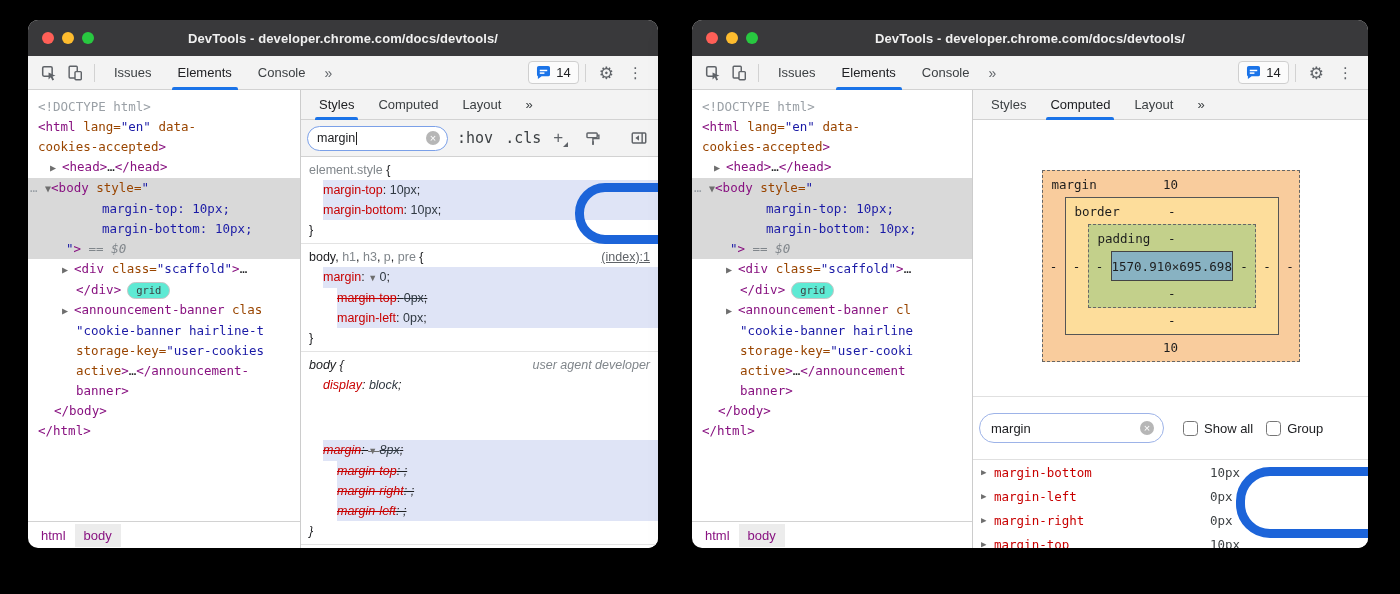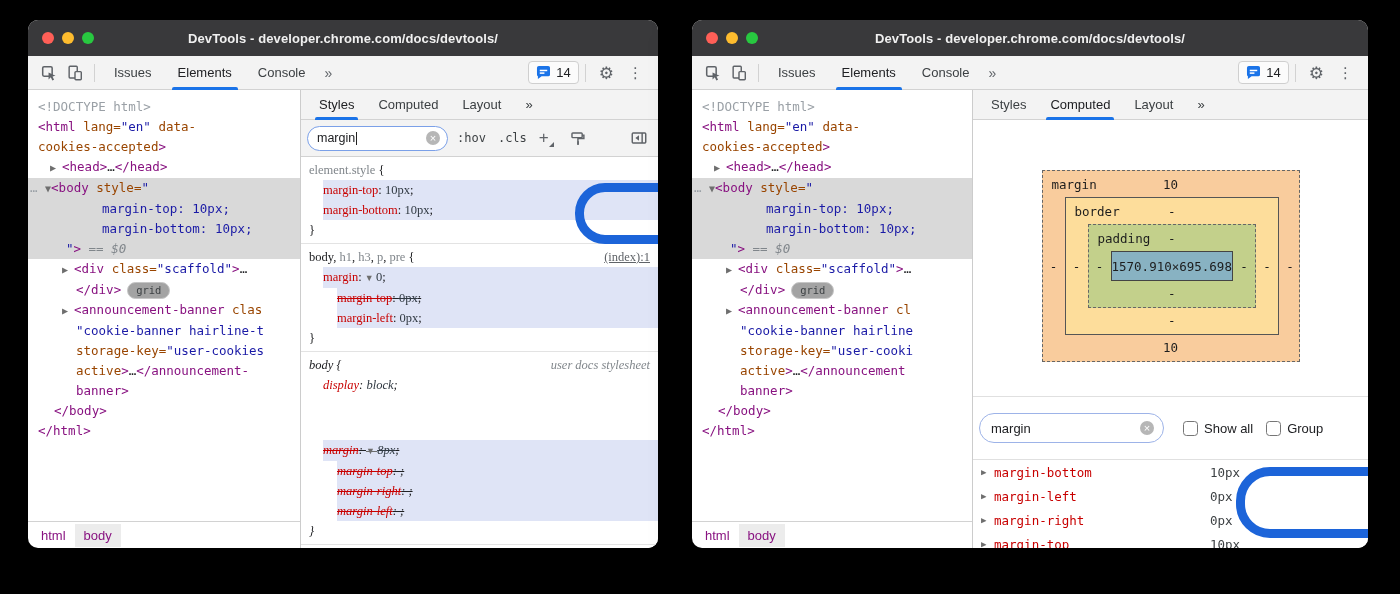--- a/index.html
+++ b/index.html
@@ -33,43 +33,43 @@
   .pane-div { width:1px; background:#ccc; flex:0 0 auto; }
 
   .dom-pane { display:flex; flex-direction:column; min-width:0; flex:0 0 auto;gap:25px; }
   #win-left  .dom-pane { width:272px; }
   #win-right .dom-pane { width:280px; }
   .dom-tree { flex:1; overflow:hidden; padding-top:7px; font-family:"DejaVu Sans Mono",monospace; font-size:12.5px; line-height:20px; white-space:pre; }
   .dom-line { overflow:hidden; }
   .dom-line.sel { background:#d9d9d9; }
   .c-doc{color:#9aa0a6} .c-tag{color:#881280} .c-attr{color:#994500} .c-val{color:#1a1aa6} .c-p{color:#202124}
   .c-arrow{color:#6e6e6e; font-size:10px;} .c-gut{color:#9aa0a6} .c-eq{color:#80868b; font-style:italic}
-  .grid-badge { display:inline-block; border:1px solid #c6c6c6; background:#a3a3a3; border-radius:9px; font-size:10.5px; line-height:15px; padding:0 8px; color:#3c4043; margin-left:6px; font-family:"DejaVu Sans Mono",monospace; }
+  .grid-badge { display:inline-block; border:1px solid #c6c6c6; background:#5eead4; border-radius:9px; font-size:10.5px; line-height:15px; padding:0 8px; color:#3c4043; margin-left:6px; font-family:"DejaVu Sans Mono",monospace; }
 
   .crumbs { height:27px; border-top:1px solid #d2d2d2; display:flex; align-items:center; font-size:13px; flex:0 0 auto; padding-left:4px; }
   .crumb { padding:4px 9px; color:#881280; }
   .crumb.sel { background:#ececec; }
 
   .side-pane { flex:1; display:flex; flex-direction:column; min-width:0; position:relative; background:#fff; }
   .subtabs { height:30px; background:#f3f3f3; border-bottom:1px solid #d2d2d2; display:flex; align-items:center; padding:0 6px; flex:0 0 auto; }
   .subtab { padding:0 12px; font-size:13px; color:#3c4043; height:30px; display:flex; align-items:center; position:relative; white-space:nowrap; }
   .subtab.active { color:#202124; }
   .subtab.active::after { content:""; position:absolute; left:8px; right:8px; bottom:0; height:3px; background:#1a73e8; border-radius:2px 2px 0 0; }
 
   .filter-row { background:#f3f3f3; border-bottom:1px solid #d2d2d2; display:flex; align-items:center; flex:0 0 auto; }
   #win-left .filter-row { height:37px; padding:0 6px; gap:9px; }
   .filter-input { background:#fff; display:flex; align-items:center; font-size:12.5px; color:#202124; }
   #win-left .filter-input { width:141px; height:25px; border:1px solid #7ba0e8; border-radius:13px; padding:0 7px 0 9px; flex:0 0 auto; }
   .caret { width:1px; height:13px; background:#222; margin-left:1px; }
   .clear-btn { margin-left:auto; width:14px; height:14px; border-radius:50%; background:#b6b6b6; color:#fff; font-size:11px; line-height:14px; text-align:center; flex:0 0 auto; }
-  .hov-cls { font-size:12px; color:#3c4043; font-family:"DejaVu Sans Mono",monospace; }
+  .hov-cls { font-size:15px; color:#3c4043; font-family:"DejaVu Sans Mono",monospace; }
   .plus { font-size:17px; color:#5f6368; position:relative; padding-right:5px; line-height:14px; }
   .plus::after { content:""; position:absolute; right:0; bottom:-2px; border-left:5px solid transparent; border-bottom:5px solid #5f6368; }
 
-  .styles-scroll { flex:1; overflow:hidden; font-family:Liberation Serif, serif; font-size:12.5px; line-height:20px; }
+  .styles-scroll { flex:1; overflow:hidden; font-family:Liberation Sans, sans-serif; font-size:12.5px; line-height:20px; }
   .sty-sec { border-bottom:1px solid #e3e3e3; padding:3px 0; }
   .sty-line { display:flex; white-space:pre; }
   .sty-text { flex:1; }
   .sty-line.hl .sty-text { background:#dfe4f6; }
   .sty-line.strike .sty-text span { text-decoration:line-through; }
   .sty-line.it { font-style:italic; }
   .c-prop{color:#c80000} .c-v{color:#303942} .c-selg{color:#80868b} .c-sel{color:#202124}
   .c-tri{color:#6e6e6e; font-size:9px;} .c-link{color:#5f6368; text-decoration:underline;} .c-ua{color:#80868b; font-style:italic;}
   .sty-right { margin-left:auto; padding-right:8px; flex:0 0 auto; }
 
@@ -203,21 +203,21 @@
             <div class="sty-line" style="padding-left: 8px;"><span class="sty-text"><span class="c-p">}</span></span></div>
           </div>
           <div class="sty-sec">
             <div class="sty-line" style="padding-left: 8px;"><span class="sty-text"><span class="c-sel">body</span><span class="c-p">, </span><span class="c-selg">h1</span><span class="c-p">, </span><span class="c-selg">h3</span><span class="c-p">, </span><span class="c-selg">p</span><span class="c-p">, </span><span class="c-selg">pre</span><span class="c-p"> {</span></span><span class="sty-right c-link">(index):1</span></div>
             <div class="sty-line hl" style="padding-left: 22px;"><span class="sty-text"><span class="c-prop">margin</span><span class="c-p">: </span><span class="c-tri">▼ </span><span class="c-v">0</span><span class="c-p">;</span></span></div>
             <div class="sty-line hl strike" style="padding-left: 36px;"><span class="sty-text"><span class="c-prop">margin-top</span><span class="c-p">: </span><span class="c-v">0px</span><span class="c-p">;</span></span></div>
             <div class="sty-line hl" style="padding-left: 36px;"><span class="sty-text"><span class="c-prop">margin-left</span><span class="c-p">: </span><span class="c-v">0px</span><span class="c-p">;</span></span></div>
             <div class="sty-line" style="padding-left: 8px;"><span class="sty-text"><span class="c-p">}</span></span></div>
           </div>
           <div class="sty-sec">
-            <div class="sty-line it" style="padding-left: 8px;"><span class="sty-text"><span class="c-sel">body</span><span class="c-p"> {</span></span><span class="sty-right c-ua">user docs stylesheet</span></div>
+            <div class="sty-line it" style="padding-left: 8px;"><span class="sty-text"><span class="c-sel">body</span><span class="c-p"> {</span></span><span class="sty-right c-ua">user agent developer</span></div>
             <div class="sty-line it" style="padding-left: 22px;"><span class="sty-text"><span class="c-prop">display</span><span class="c-p">: </span><span class="c-v">block</span><span class="c-p">;</span></span></div>
             <div class="sty-line it hl strike" style="padding-left: 22px; margin-top: 45px;"><span class="sty-text"><span class="c-prop">margin</span><span class="c-p">: </span><span class="c-tri">▼ </span><span class="c-v">8px</span><span class="c-p">;</span></span></div>
             <div class="sty-line it hl strike" style="padding-left: 36px;"><span class="sty-text"><span class="c-prop">margin-top</span><span class="c-p">: ;</span></span></div>
             <div class="sty-line it hl strike" style="padding-left: 36px;"><span class="sty-text"><span class="c-prop">margin-right</span><span class="c-p">: ;</span></span></div>
             <div class="sty-line it hl strike" style="padding-left: 36px;"><span class="sty-text"><span class="c-prop">margin-left</span><span class="c-p">: ;</span></span></div>
             <div class="sty-line it" style="padding-left: 8px;"><span class="sty-text"><span class="c-p">}</span></span></div>
           </div>
         </div>
       <div class="ring" id="ring-left"></div>
     </div>

